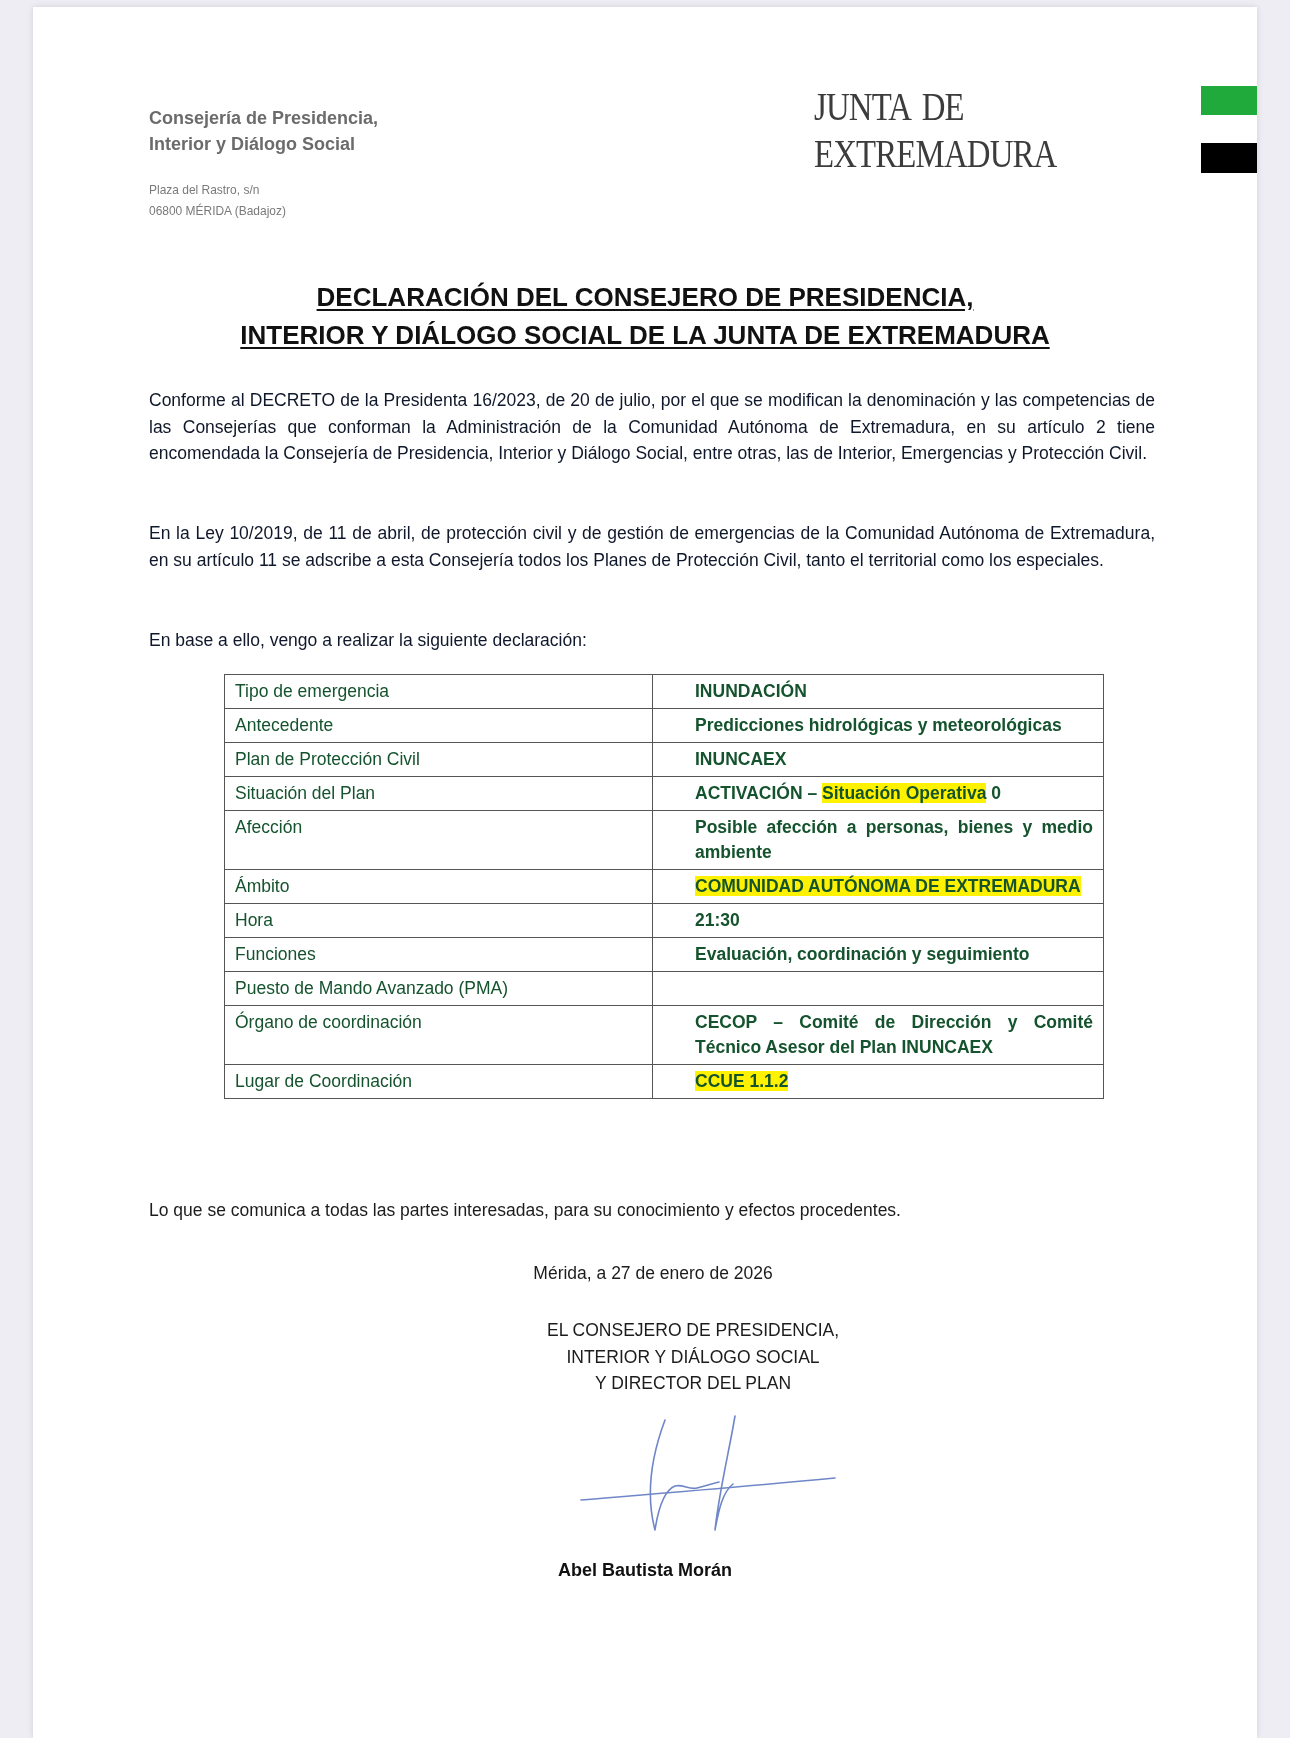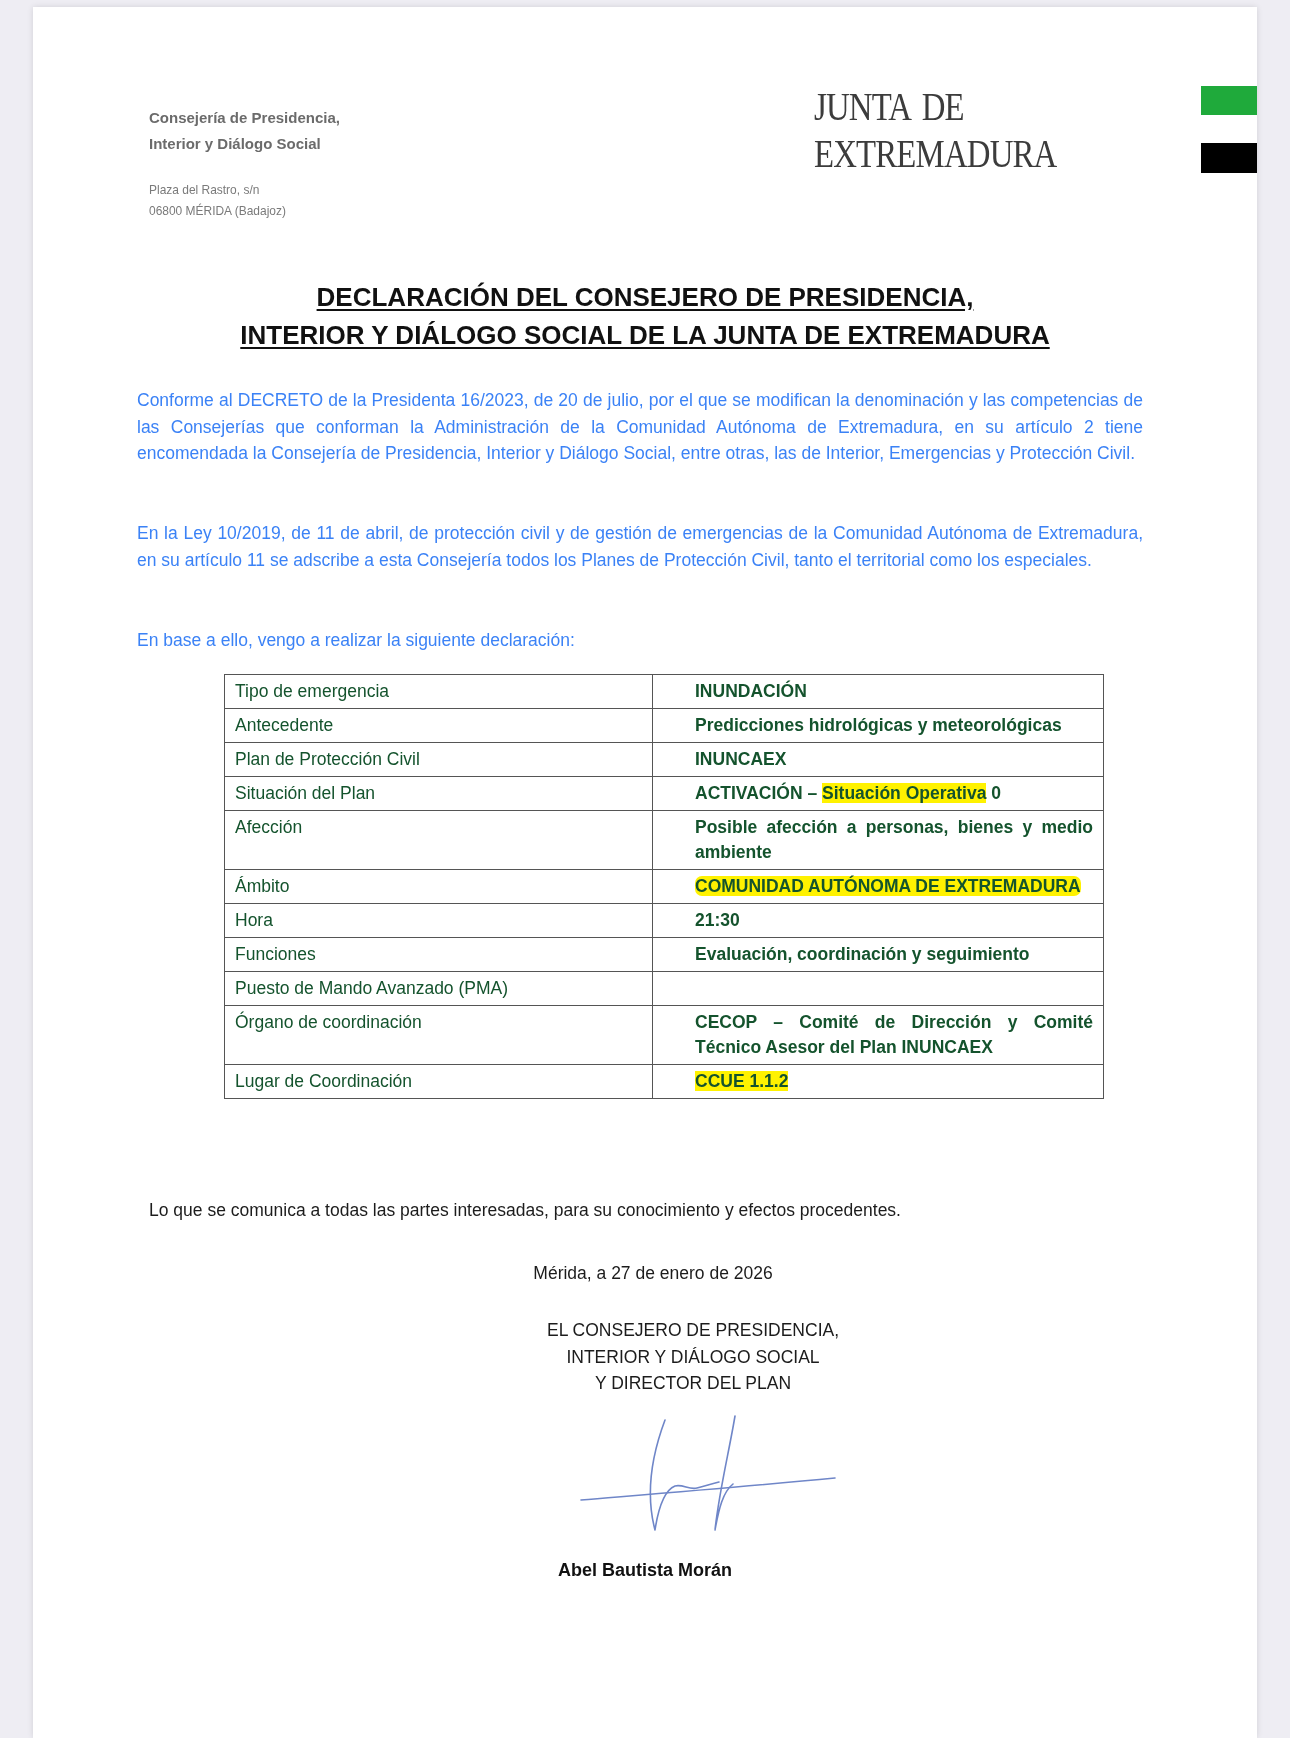--- a/index.html
+++ b/index.html
@@ -11,36 +11,36 @@
       position: relative;
     }
     .page {
       position: absolute; left: 33px; top: 7px; width: 1224px; height: 1731px;
       background: #ffffff;
       box-shadow: 0 0 6px rgba(0,0,0,0.12);
       overflow: hidden;
     }
     .abs { position: absolute; }
 
-    .dept { left: 116px; top: 98px; color: #6b6b6b; font-weight: bold; font-size: 15px; line-height: 26px; }
+    .dept { left: 116px; top: 98px; color: #6b6b6b; font-weight: bold; font-size: 18px; line-height: 26px; }
     .address { left: 116px; top: 172px; color: #7a7a7a; font-size: 13px; line-height: 21px; transform: scaleX(0.92); transform-origin: left top; }
 
     .brand { left: 781px; top: 76px; font-family: "Liberation Serif", serif; font-size: 40px; color: #3c3c3c; letter-spacing: -1px; transform: scaleX(0.82); transform-origin: left top; word-spacing: 6px; }
     .flag-green { left: 1168px; top: 79px; width: 56px; height: 29px; }
     .flag-black { left: 1168px; top: 136px; width: 56px; height: 30px; }
 
     .title {
       left: 0; width: 1224px; top: 271px; text-align: center;
       font-weight: bold; font-size: 26px; line-height: 38px;
       text-decoration: underline; text-underline-offset: 3px; color: #111;
     }
 
     .para {
-      left: 104px; width: 1006px; font-size: 17.5px; line-height: 26.5px;
-      text-align: justify; color: #3b82f6;
+      left: 116px; width: 1006px; font-size: 17.5px; line-height: 26.5px;
+      text-align: justify; color: #0f172a;
     }
     .p1 { top: 380px; }
     .p2 { top: 513px; }
     .p3 { top: 620px; }
 
     table.info {
       position: absolute; left: 191px; top: 667px; width: 880px;
       border-collapse: collapse; font-size: 17.5px; color: #14532d;
     }
     table.info td {
@@ -100,21 +100,21 @@
       <tr>
         <td class="k">Situación del Plan</td>
         <td class="v"><span>ACTIVACIÓN – </span><span class="hl" style="background: rgb(255, 242, 0);">Situación Operativa</span><span> 0</span></td>
       </tr>
       <tr>
         <td class="k">Afección</td>
         <td class="v">Posible afección a personas, bienes y medio ambiente</td>
       </tr>
       <tr>
         <td class="k">Ámbito</td>
-        <td class="v"><span class="hl" style="background: rgb(255, 242, 0); border-radius: 7px;">COMUNIDAD AUTÓNOMA DE EXTREMADURA</span></td>
+        <td class="v"><span class="hl" style="background: rgb(255, 242, 0);">COMUNIDAD AUTÓNOMA DE EXTREMADURA</span></td>
       </tr>
       <tr>
         <td class="k">Hora</td>
         <td class="v">21:30</td>
       </tr>
       <tr>
         <td class="k">Funciones</td>
         <td class="v">Evaluación, coordinación y seguimiento</td>
       </tr>
       <tr>

